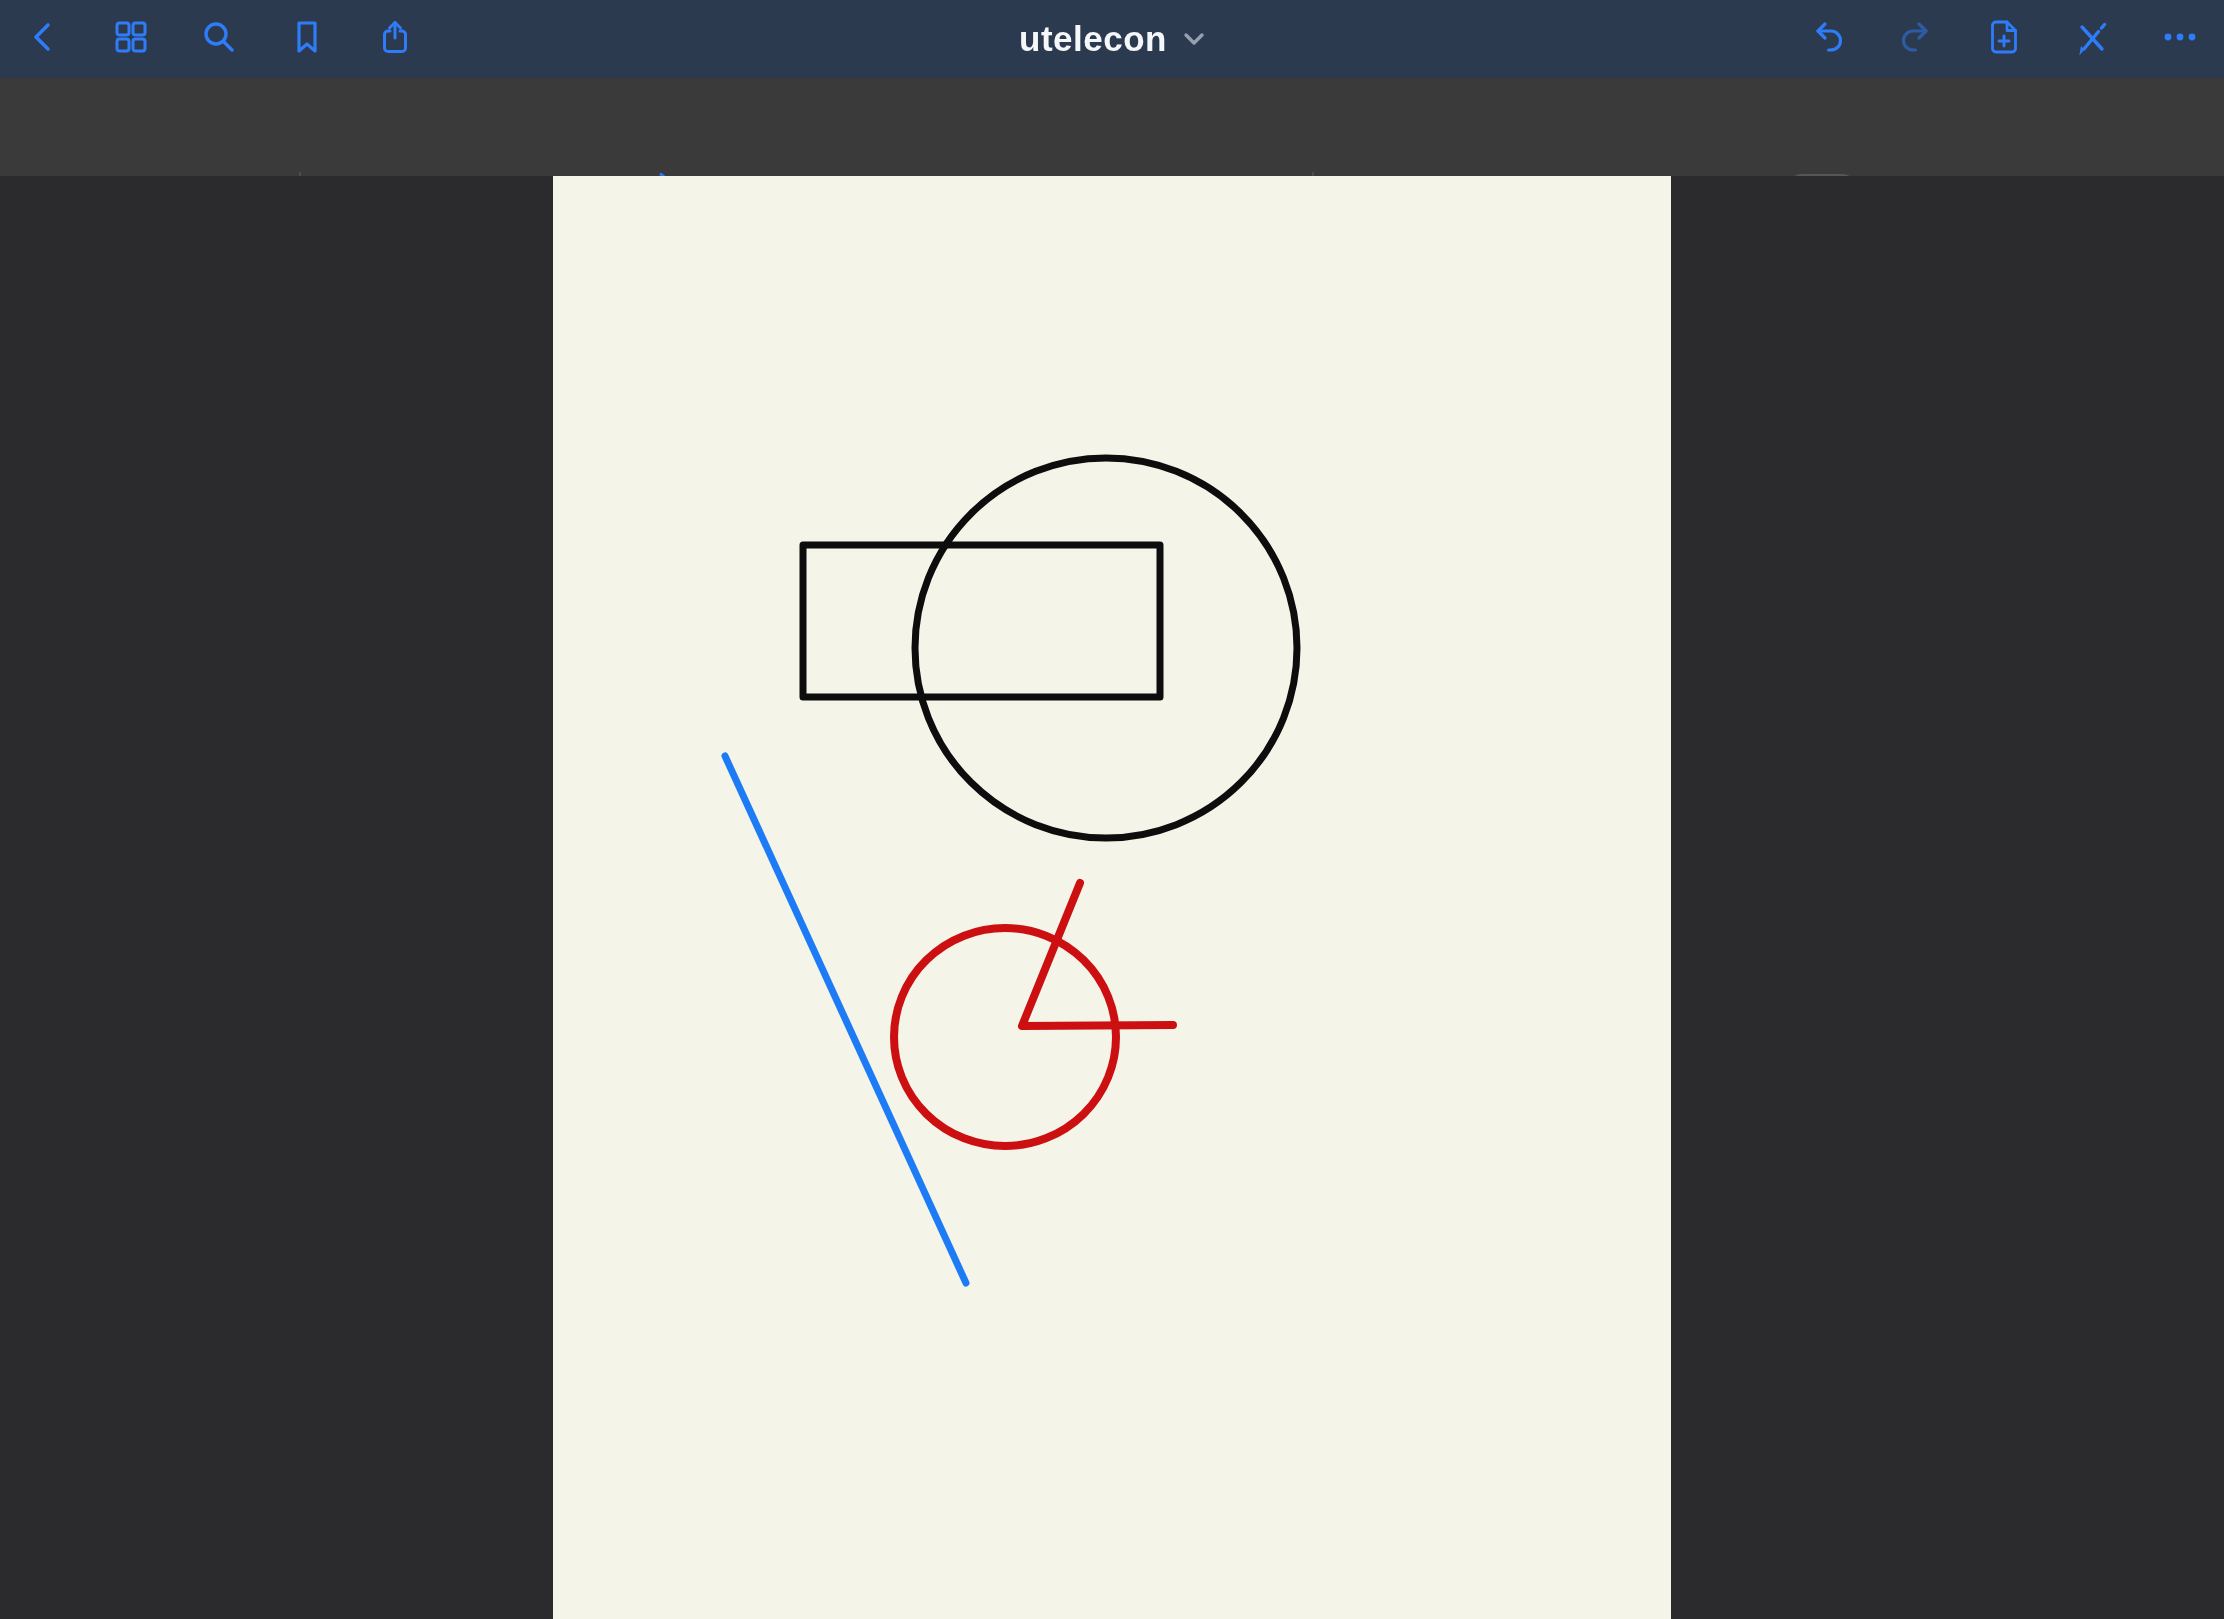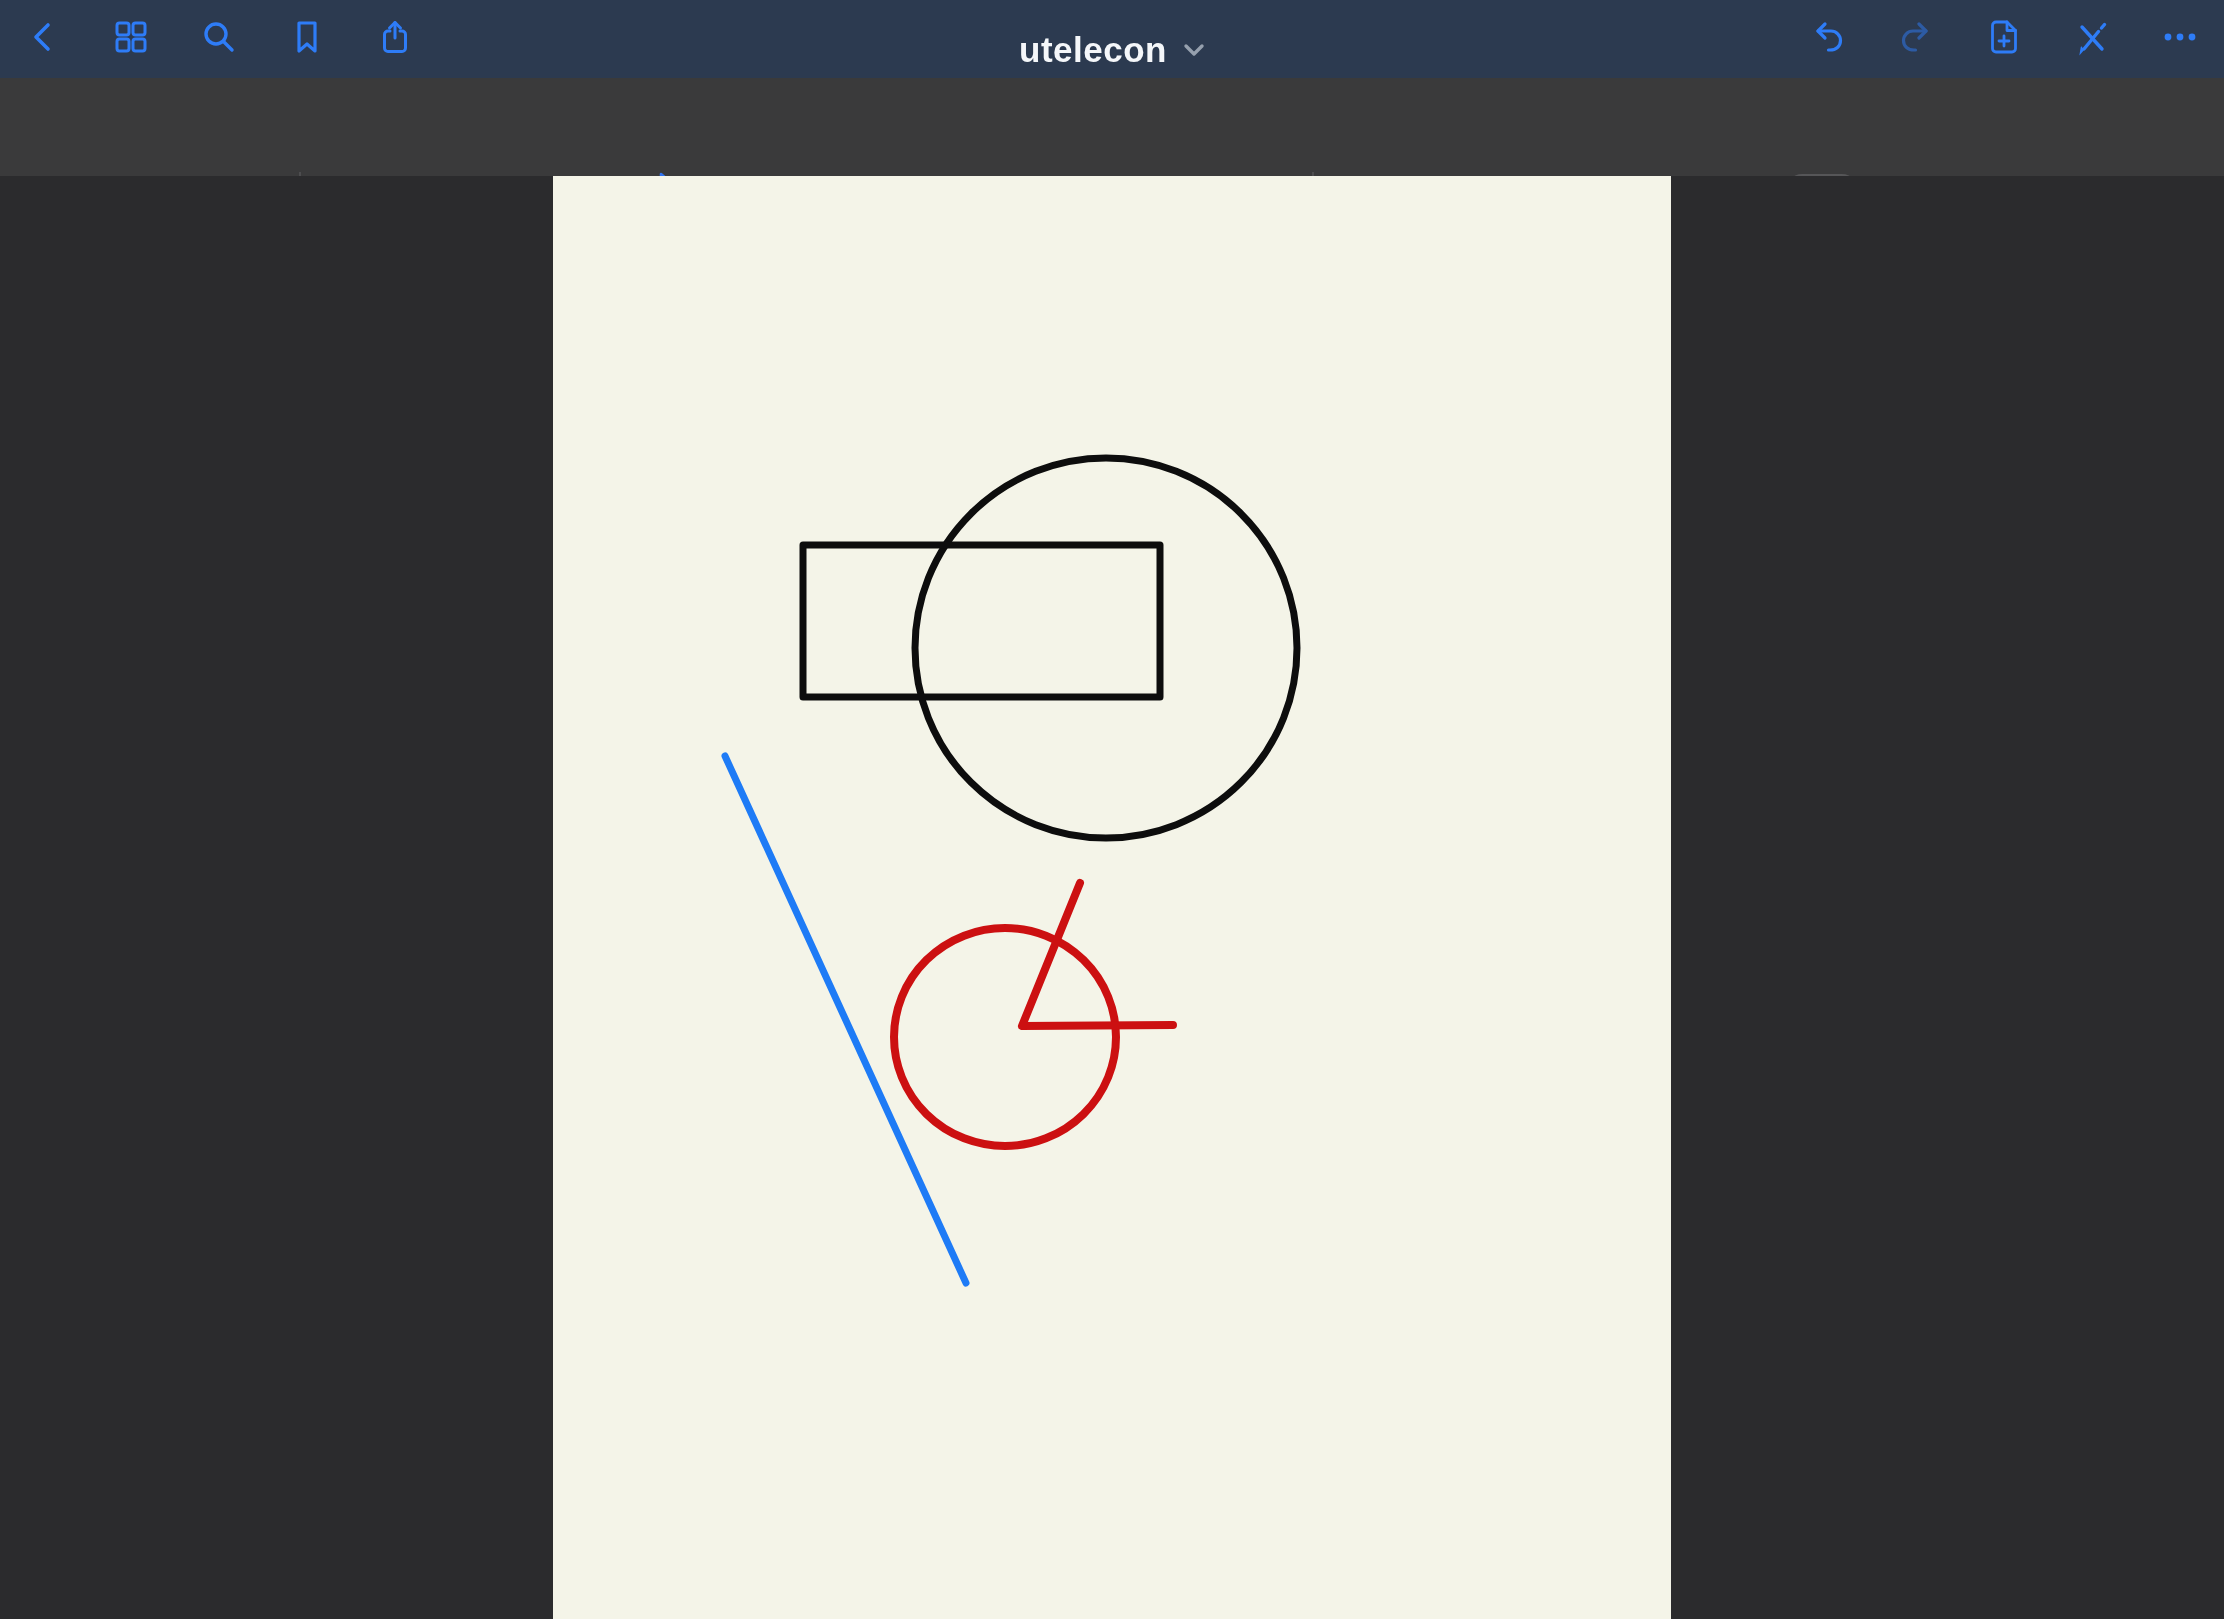--- a/index.html
+++ b/index.html
@@ -9,21 +9,21 @@
   
   .nav{position:absolute;left:0;top:0;width:2224px;height:78px;background:#2c3a50;}
   .nav-group{position:absolute;top:17px;display:flex;gap:48px;}
   .nav-group.left{left:23px;}
   .nav-group.right{right:24px;}
   .nav-btn{width:40px;height:40px;display:flex;align-items:center;justify-content:center;
            background:none;border:none;padding:0;cursor:pointer;}
   .nav-btn svg{display:block;}
   .nav-btn.disabled{opacity:.5;}
   .title-wrap{position:absolute;left:0;top:0;width:100%;height:78px;display:flex;
-              align-items:center;justify-content:center;gap:16px;pointer-events:none;margin-top:11px;}
+              align-items:center;justify-content:center;gap:16px;pointer-events:none;}
   .title-click{display:flex;align-items:center;gap:16px;pointer-events:auto;cursor:pointer;}
   .doc-title{color:#f5f7fa;font-size:35px;font-weight:bold;letter-spacing:.5px;}
 
   
   .toolbar{position:absolute;left:0;top:78px;width:2224px;height:98px;background:#3a3a3b;}
   .tool-btn{position:absolute;top:110px;width:46px;height:46px;background:none;border:none;
             padding:0;cursor:pointer;display:flex;align-items:center;justify-content:center;}
   .tool-btn svg{display:block;}
   .tb-divider{position:absolute;top:94px;width:2px;height:72px;background:#4d4d4f;}
 

